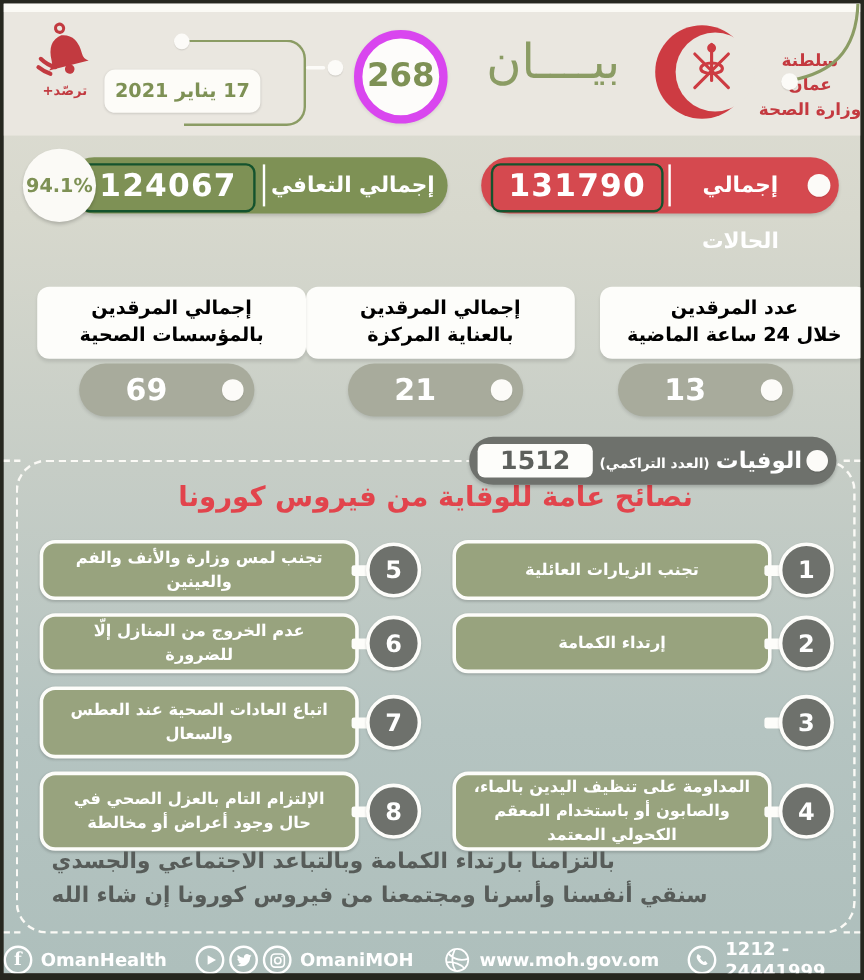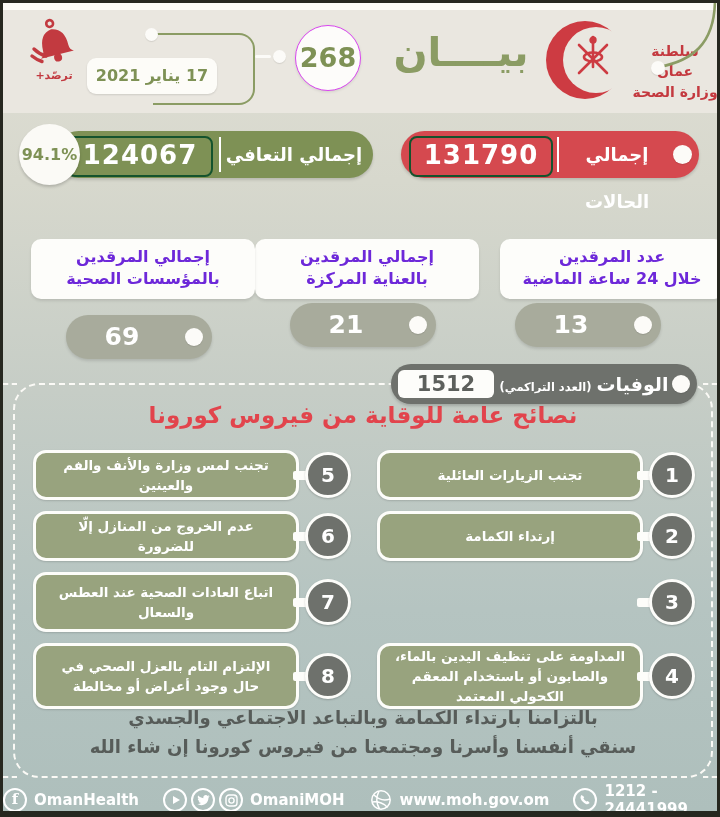--- a/index.html
+++ b/index.html
@@ -16,24 +16,24 @@
   .top-strip{position:absolute;left:0;top:0;width:100%;height:7px;background:#fbfaf5;}
   .badge{position:absolute;left:16px;top:12px;width:70px;text-align:center;}
   .badge-label{color:#c23a40;font-weight:bold;font-size:11px;margin-top:-2px;}
   .date-bracket{position:absolute;left:150px;top:30px;width:100px;height:68px;
     border:2.5px solid #8b9c64;border-left:none;border-radius:0 16px 16px 0;}
   .date-box{position:absolute;left:84px;top:55px;width:130px;height:36px;background:#fdfcf8;
     border-radius:9px;color:#7e9155;font-weight:bold;font-size:16px;line-height:36px;text-align:center;
     box-shadow:0 1px 2px rgba(0,0,0,.12);}
   .dash{position:absolute;left:252px;top:52px;width:16px;height:3px;background:#fcfbf8;border-radius:2px;}
   .num-circle{position:absolute;left:292px;top:22px;width:64px;height:64px;background:#fdfcfa;
-    border:1px solid #d946ef;border-radius:50%;color:#7e9155;font-weight:bold;font-size:27px;
+    border:7px solid #d946ef;border-radius:50%;color:#7e9155;font-weight:bold;font-size:27px;
     line-height:64px;text-align:center;box-shadow:0 1px 3px rgba(0,0,0,.1);}
   .bayan{position:absolute;left:358px;top:26px;width:200px;text-align:center;color:#8b9c64;
-    font-size:40px;font-weight:bold;}
+    font-size:40px;font-weight:normal;}
   .logo{position:absolute;left:543px;top:12px;width:172px;height:92px;}
   .cres-outer{position:absolute;left:0;top:6px;width:78px;height:78px;background:#cd3b42;border-radius:50%;}
   .cres-inner{position:absolute;left:17px;top:12px;width:66px;height:66px;background:#eae7e0;border-radius:50%;}
   .logo-text{position:absolute;left:86px;top:26px;width:86px;text-align:center;color:#c4393f;
     font-weight:bold;font-size:14px;line-height:1.45;}
 
   
   .pill{position:absolute;height:47px;border-radius:24px;box-shadow:0 2px 3px rgba(0,0,0,.15);}
   .pill-red{left:398px;top:128px;width:298px;background:#d5494f;}
   .pill-green{left:52px;top:128px;width:318px;background:#7e9155;}
@@ -41,21 +41,21 @@
     color:#fff;font-weight:bold;font-size:26px;line-height:35px;text-align:center;letter-spacing:1px;direction:ltr;}
   .pill-divider{position:absolute;top:6px;width:2px;height:35px;background:#fff;}
   .pill-label{position:absolute;top:0;height:47px;line-height:47px;color:#fff;font-weight:bold;
     font-size:18px;text-align:center;}
   .rate-circle{position:absolute;left:16px;top:121px;width:61px;height:61px;background:#fbfaf6;
     border-radius:50%;color:#7e9155;font-weight:bold;font-size:16px;line-height:61px;text-align:center;
     box-shadow:0 2px 3px rgba(0,0,0,.18);z-index:3;direction:ltr;}
 
   
   .card{position:absolute;top:236px;width:224px;height:60px;background:#fdfdfa;border-radius:10px;
-    box-shadow:0 2px 3px rgba(0,0,0,.1);color:#6d28d9;font-weight:bold;font-size:16px;
+    box-shadow:0 2px 3px rgba(0,0,0,.1);color:#000000;font-weight:bold;font-size:16px;
     line-height:1.4;text-align:center;padding-top:7px;box-sizing:border-box;}
   .vpill{position:absolute;top:300px;width:146px;height:44px;background:#a8ab9c;border-radius:22px;
     color:#fff;font-weight:bold;font-size:25px;line-height:44px;text-align:center;
     padding-left:0;box-sizing:border-box;box-shadow:0 2px 3px rgba(0,0,0,.12);direction:ltr;padding-right:34px;}
   .vpill .white-dot{width:18px;height:18px;right:9px;top:13px;}
 
   
   .deaths-pill{position:absolute;left:388px;top:361px;width:306px;height:40px;background:#6e716c;
     border-radius:20px;z-index:2;box-shadow:0 2px 3px rgba(0,0,0,.18);}
   .deaths-numbox{position:absolute;left:7px;top:6px;width:96px;height:28px;background:#fdfdfa;
@@ -76,21 +76,21 @@
     grid-auto-flow:column;grid-template-rows:50px 50px 60px 66px;grid-template-columns:1fr 1fr;
     row-gap:11px;column-gap:26px;}
   .tip{display:flex;align-items:center;}
   .tip-circle{flex:none;width:40px;height:40px;border-radius:50%;background:#6e716c;border:3px solid #fdfdfa;
     color:#fff;font-weight:bold;font-size:20px;display:flex;align-items:center;justify-content:center;
     z-index:2;box-shadow:0 1px 2px rgba(0,0,0,.2);}
   .tip-link{flex:none;width:18px;height:9px;background:#fdfdfa;margin:0 -6px;z-index:1;border-radius:2px;}
   .tip-box{flex:1;align-self:stretch;background:#98a37e;border:3px solid #fdfdfa;border-radius:13px;
     display:flex;align-items:center;justify-content:center;text-align:center;color:#fff;font-weight:bold;
     font-size:13.5px;line-height:1.5;padding:2px 12px;box-shadow:0 1px 2px rgba(0,0,0,.15);}
-  .closing{position:absolute;left:40px;top:701px;width:640px;text-align:center;color:#575c59;
+  .closing{position:absolute;left:40px;top:701px;width:640px;text-align:left;color:#575c59;
     font-weight:bold;font-size:18px;line-height:1.6;}
 
   
   .footer{position:absolute;left:0;top:781px;width:720px;height:32px;display:flex;direction:ltr;
     justify-content:center;align-items:center;gap:24px;color:#fff;font-weight:bold;font-size:15px;}
   .f-item{display:flex;align-items:center;gap:7px;}
   .icon-circle{width:24px;height:24px;border:2px solid #fff;border-radius:50%;box-sizing:border-box;
     display:flex;align-items:center;justify-content:center;flex:none;}
   .icon-group{display:flex;gap:4px;}
   .fb-f{font-family:"DejaVu Serif",serif;font-size:15px;font-weight:bold;line-height:1;margin-top:-1px;}
@@ -177,21 +177,21 @@
   </div>
   <div class="vpill" style="left:287px;">
     <span>21</span>
     <span class="white-dot"></span>
   </div>
 
   <div class="card" style="left:28px;">
     <div>إجمالي المرقدين</div>
     <div>بالمؤسسات الصحية</div>
   </div>
-  <div class="vpill" style="left:63px;margin-top:12px;">
+  <div class="vpill" style="left:63px;">
     <span>69</span>
     <span class="white-dot"></span>
   </div>
 
   <div class="deaths-pill">
     <div class="deaths-numbox">1512</div>
     <div class="deaths-label">
       <b>الوفيات</b>
       <small>(العدد التراكمي)</small>
     </div>

